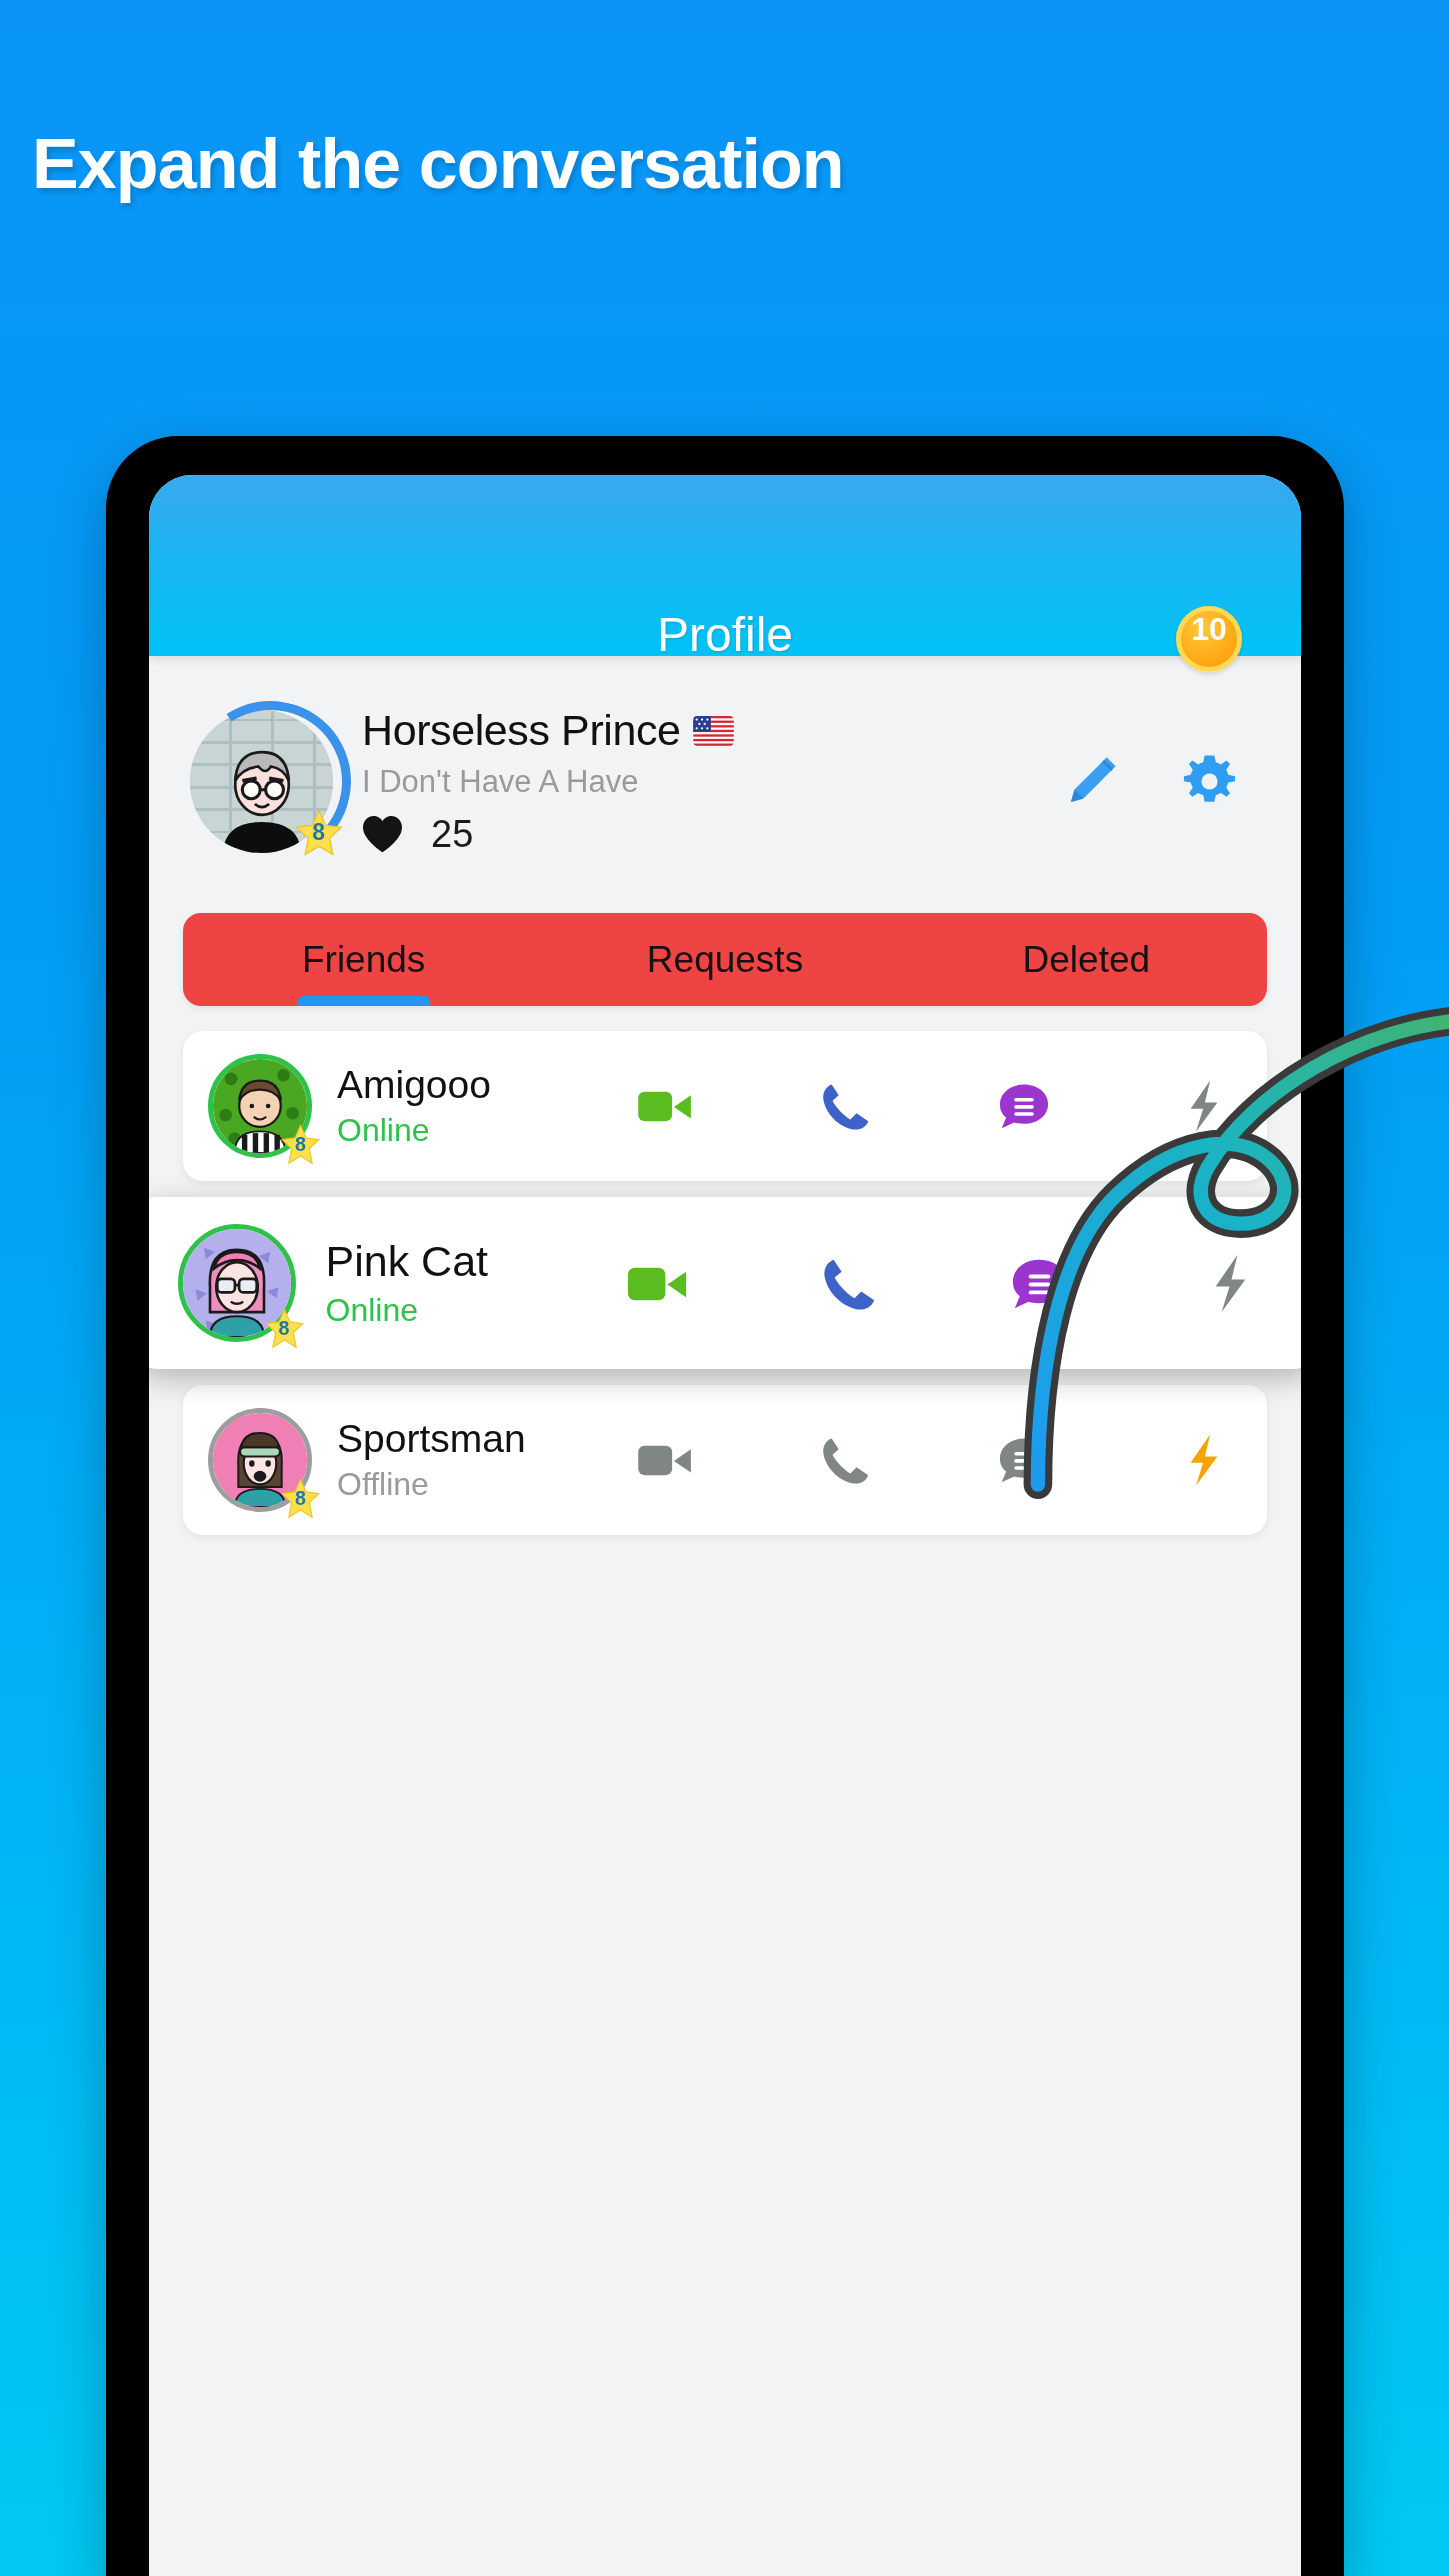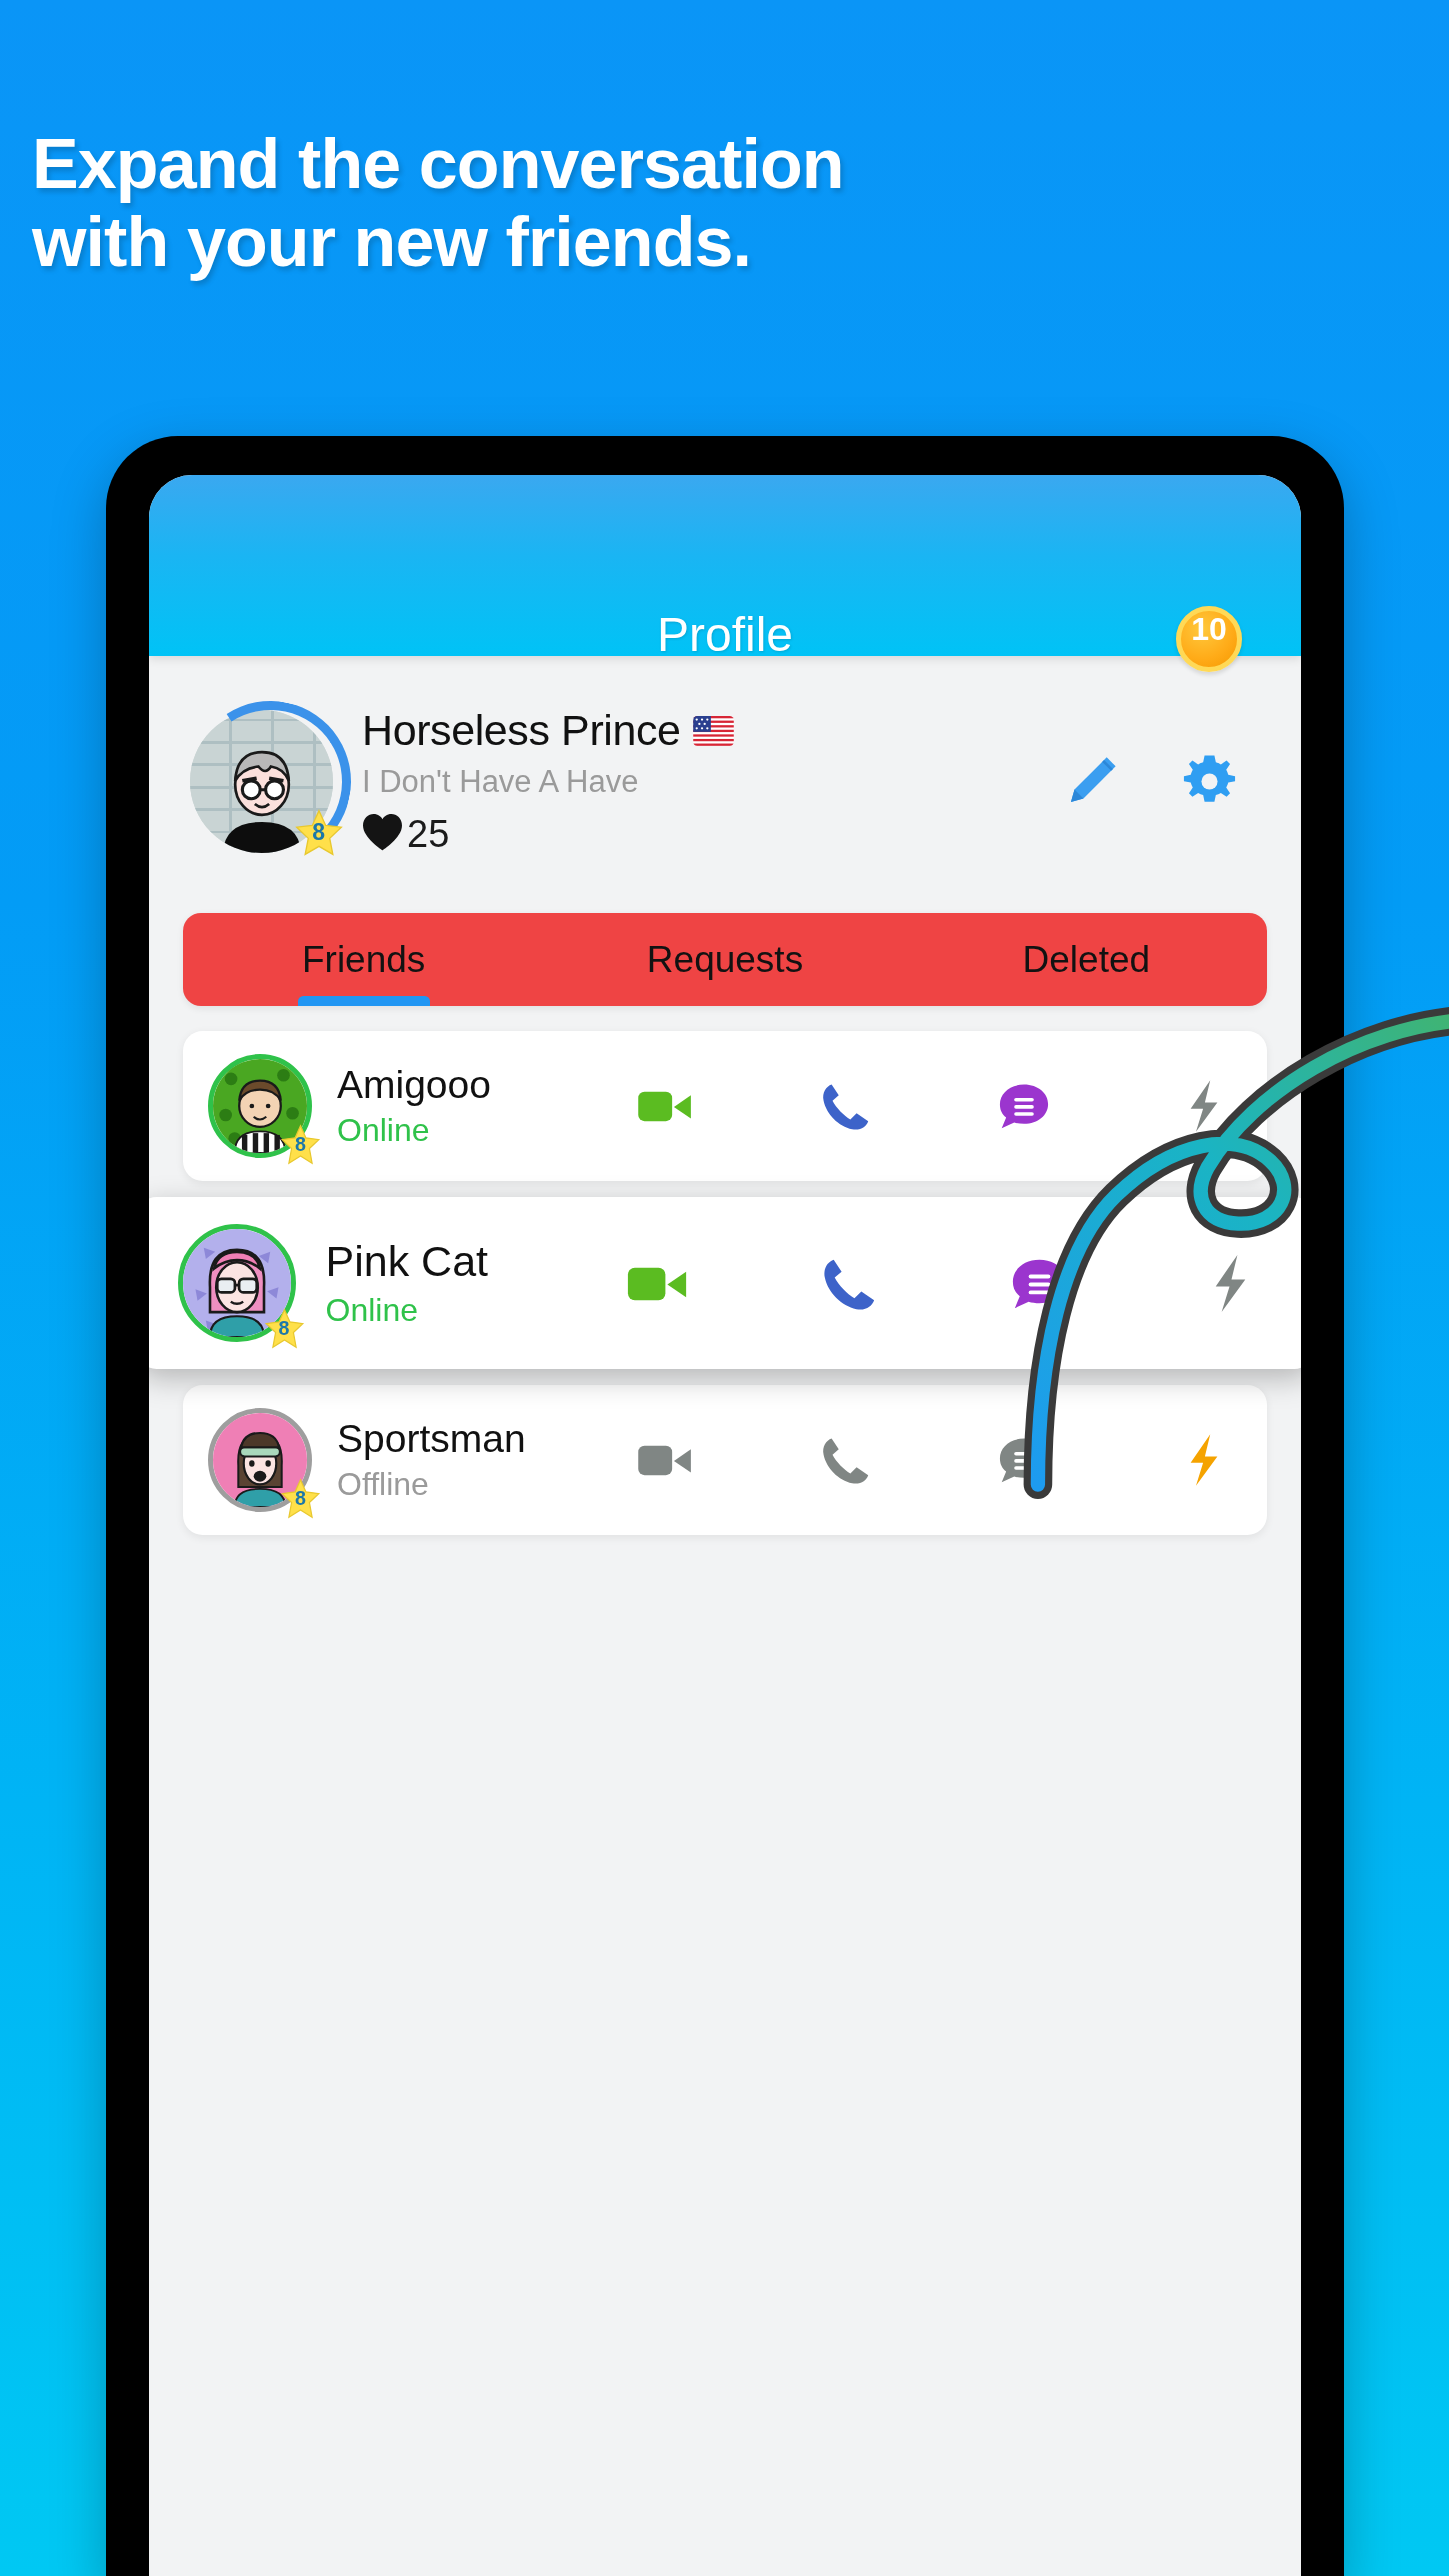--- a/index.html
+++ b/index.html
@@ -89,21 +89,21 @@
     color:#1d78a8; font-size:23px; font-weight:bold; z-index:3;
   }
   .star-badge svg{ position:absolute; inset:0; }
   .star-badge span{ position:relative; z-index:2; }
 
   .pinfo{ flex:1; }
   .pname{ display:flex; align-items:center; gap:12.5px; }
   .pname-txt{ font-size:43px; color:#111; font-weight:400; letter-spacing:-0.4px; }
   .flag{ width:41px; height:30px; border-radius:4.5px; overflow:hidden; display:block; }
   .pbio{ font-size:31px; color:#9a9a9a; margin-top:9px; }
-  .plikes{ display:flex; gap:4px; margin-top:12.5px; }
+  .plikes{ display:flex; align-items:center; gap:28px; margin-top:12.5px; }
   .heart{ width:41px; height:39px; }
   .plikes-num{ font-size:38px; color:#1b1b1b; }
 
   .pactions{ display:flex; align-items:center; gap:59px; padding-right:21.5px; }
   .pencil, .gear{ width:59px; height:59px; }
 
   
   .tabs{
     margin:7.2px 34px 0; background:#ef4444; border-radius:18px;
     height:93px; display:flex; align-items:stretch;
@@ -155,21 +155,20 @@
   .row.highlight .r-acts .ic{ width:73px; height:73px; }
 
   
   .arrow{ position:absolute; left:877px; top:984px; width:590px; height:733px; pointer-events:none; z-index:20; }
 </style>
 </head>
 <body>
 
 <div class="headline">
   <span class="l1">Expand the conversation</span>
-  <span class="l2">with your new friends.</span>
 </div>
 
 <div class="phone">
   <div class="screen">
 
     <div class="appbar">
       <div class="appbar-title">Profile</div>
       <div class="coin">
         <span>10</span>
       </div>

